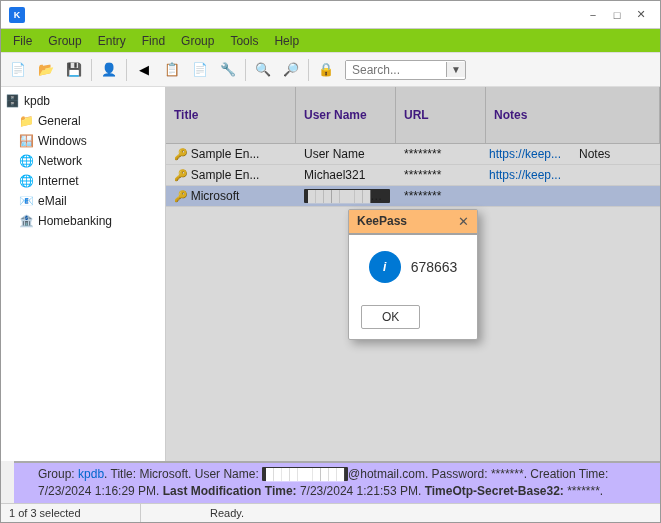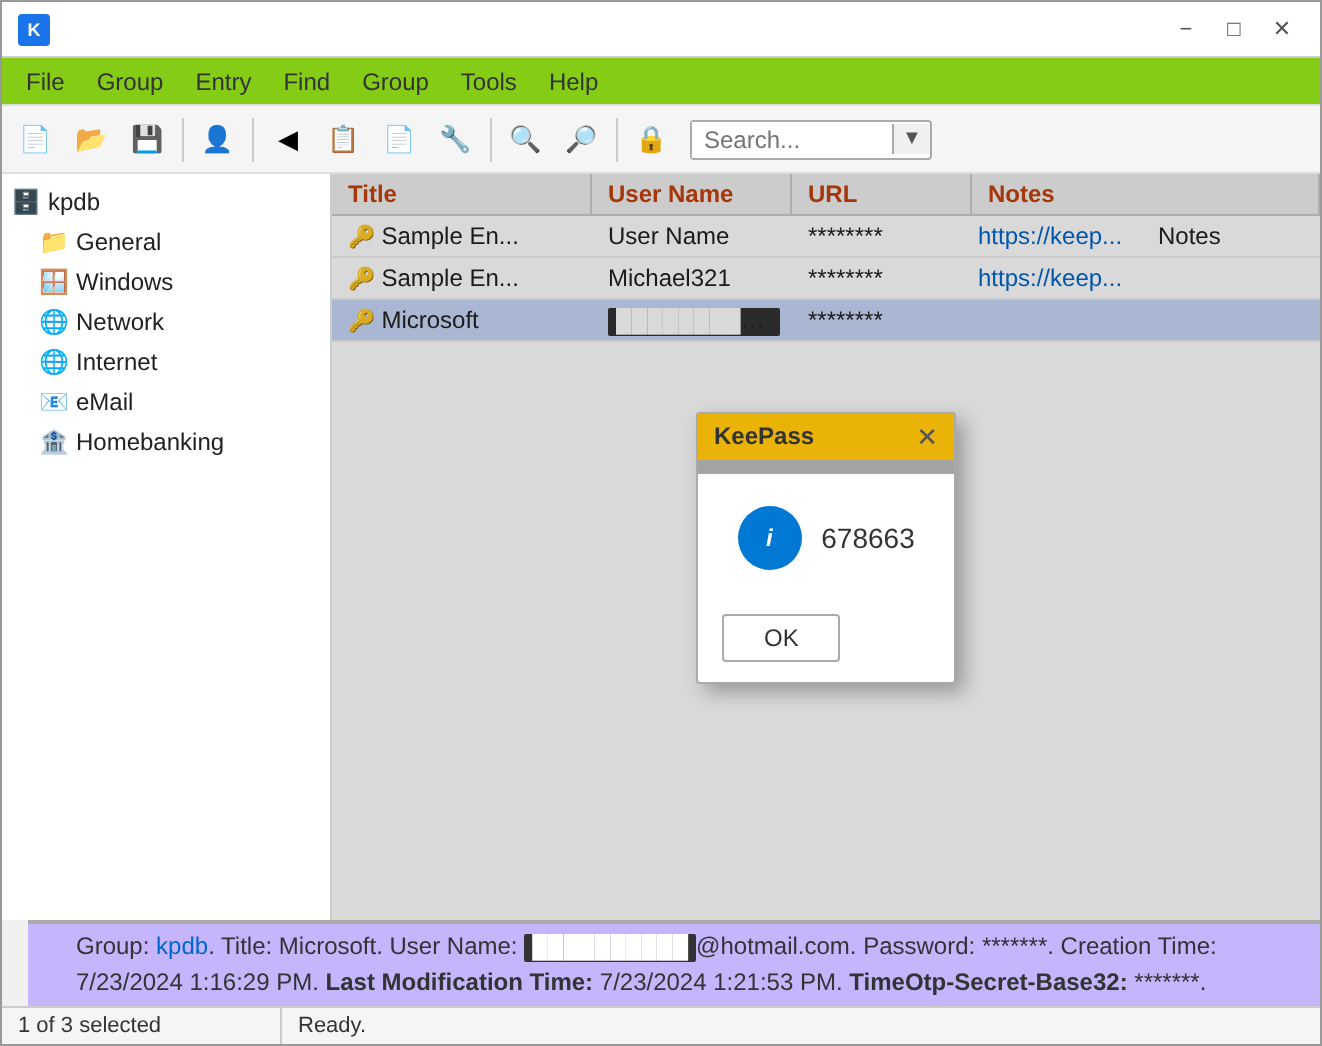--- a/index.html
+++ b/index.html
@@ -32,48 +32,48 @@
     .tree-item { display: flex; align-items: center; padding: 2px 4px; cursor: pointer; white-space: nowrap; }
     .tree-icon { width: 16px; height: 16px; margin-right: 3px; display: flex; align-items: center; justify-content: center; font-size: 12px; flex-shrink: 0; }
     .tree-label { font-size: 12px; color: #222; }
     .tree-root { display: flex; align-items: center; padding: 2px 4px; cursor: pointer; }
     .tree-root .tree-icon { color: #e8a000; }
     .indent1 { padding-left: 18px; }
 
     
     .content { flex: 1; display: flex; flex-direction: column; background: white; overflow: hidden; position: relative; }
     .table-header { display: flex; background: #f0f0f0; border-bottom: 1px solid #ccc; }
-    .th { padding: 3px 8px; border-right: 1px solid #ccc; font-weight: 600; color: #c2410c; font-size: 12px; cursor: pointer; white-space: nowrap; flex-shrink: 0; }
+    .th { padding: 21px 8px; border-right: 1px solid #ccc; font-weight: 600; color: #4c1d95; font-size: 12px; cursor: pointer; white-space: nowrap; flex-shrink: 0; }
     .th-title { width: 130px; }
     .th-user { width: 100px; }
     .th-pass { width: 85px; }
     .th-url { width: 90px; }
     .th-notes { flex: 1; }
     .table-body { overflow-y: auto; flex: 1; }
     .tr { display: flex; align-items: center; border-bottom: 1px solid #eee; cursor: pointer; }
     .tr.selected { background: #c8d8f8; }
     .td { padding: 3px 8px; white-space: nowrap; overflow: hidden; text-overflow: ellipsis; font-size: 12px; color: #222; flex-shrink: 0; }
     .td-title { width: 130px; display: flex; align-items: center; gap: 3px; }
     .td-user { width: 100px; }
     .td-pass { width: 85px; }
     .td-url { width: 90px; color: #0066cc; }
     .td-notes { flex: 1; }
     .key-icon { font-size: 11px; }
 
     
     .status-bar { border-top: 2px solid #aaa; background: #c4b5fd; padding: 3px 24px; font-size: 11px; color: #333; line-height: 1.4; margin-left: 13px; }
     .status-bar a { color: #0066cc; text-decoration: none; }
-    .status-footer { display: flex; border-top: 1px solid #ccc; background: #f5f5f5; }
+    .status-footer { display: flex; border-top: 1px solid #ccc; background: #f5f5f5; gap: 44px; }
     .status-left { width: 140px; padding: 3px 8px; border-right: 1px solid #ccc; font-size: 11px; color: #333; }
-    .status-right { padding: 3px 8px; font-size: 11px; color: #333; }
+    .status-right { padding: 3px 8px; font-size: 11px; color: #333; margin-left: 17px; }
 
     
     .overlay { position: absolute; top: 0; left: 0; right: 0; bottom: 0; background: rgba(0,0,0,0.15); display: flex; align-items: center; justify-content: center; z-index: 100; }
     .dialog { background: white; border: 1px solid #aaa; box-shadow: 4px 4px 10px rgba(0,0,0,0.3); width: 130px; border-radius: 2px; }
-    .dialog-title-bar { background: #eab308; border-bottom: 7px solid #a3a3a3; display: flex; align-items: center; justify-content: space-between; padding: 4px 8px; }
+    .dialog-title-bar { background: #fdba74; border-bottom: 2px solid #a3a3a3; display: flex; align-items: center; justify-content: space-between; padding: 4px 8px; }
     .dialog-title { font-size: 12px; font-weight: 600; color: #333; }
     .dialog-close { cursor: pointer; font-size: 13px; color: #555; border: none; background: transparent; }
     .dialog-body { padding: 16px 12px; display: flex; align-items: center; justify-content: center; gap: 10px; }
     .info-circle { width: 32px; height: 32px; background: #0078d4; border-radius: 50%; display: flex; align-items: center; justify-content: center; color: white; font-size: 18px; font-weight: bold; font-style: italic; flex-shrink: 0; }
     .dialog-text { font-size: 14px; color: #333; font-weight: 500; }
     .dialog-footer { padding: 6px 12px 10px; display: flex; justify-content: flex-start; }
     .ok-btn { padding: 4px 20px; background: white; border: 1px solid #aaa; border-radius: 2px; cursor: pointer; font-size: 12px; color: #333; }
 
     
     .dark-user { background: #333; color: white; padding: 1px 4px; border-radius: 1px; font-size: 11px; }

